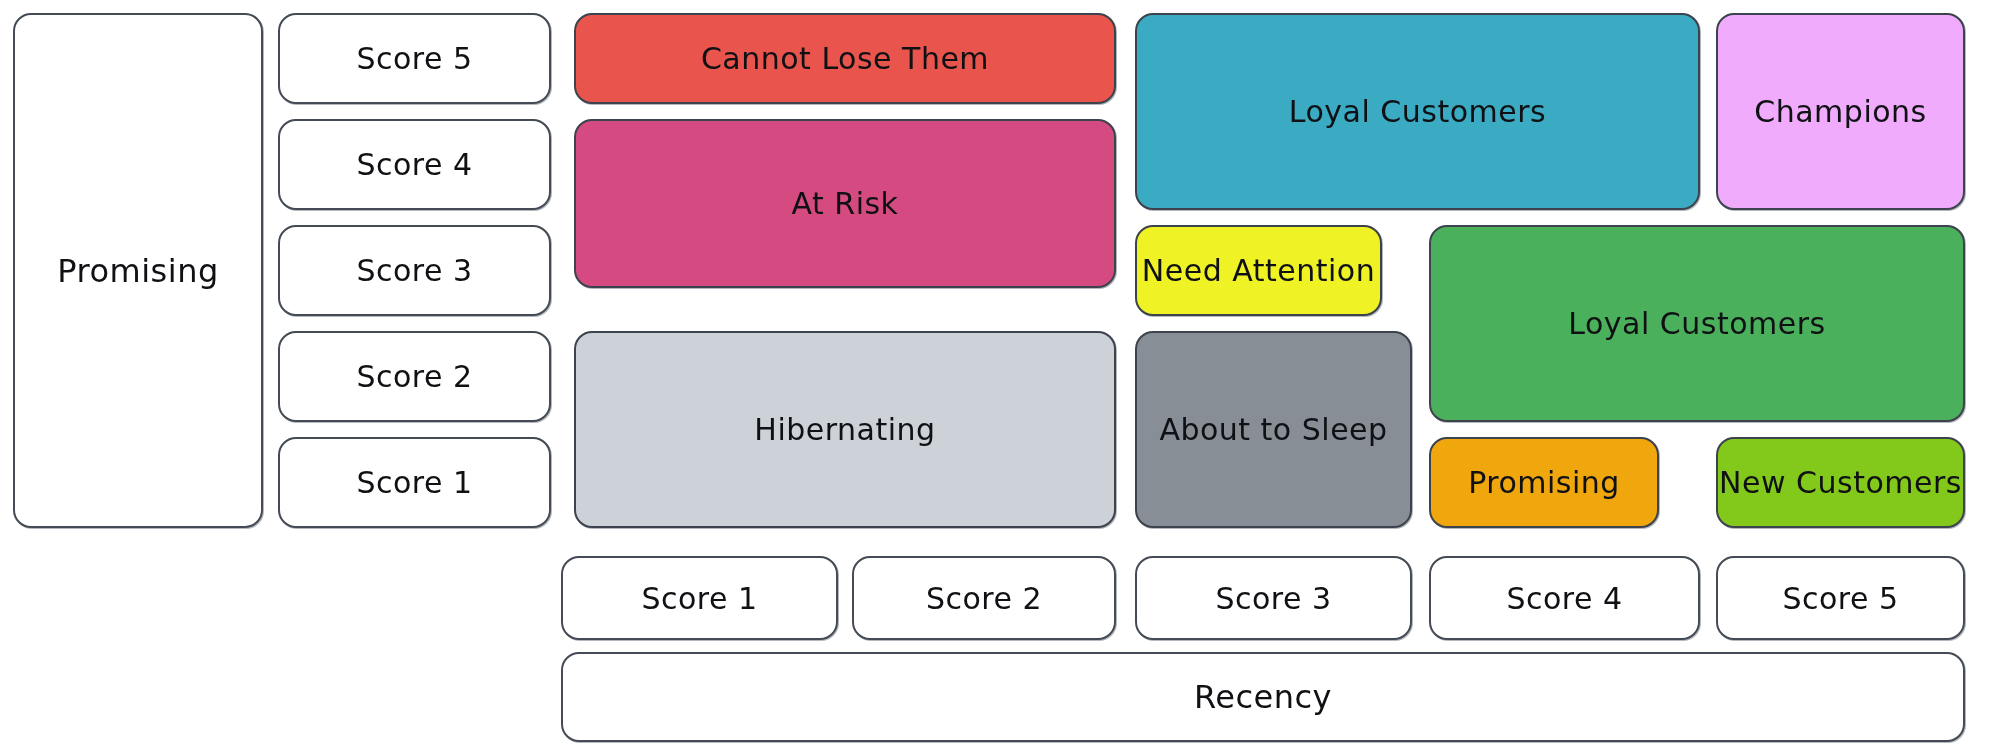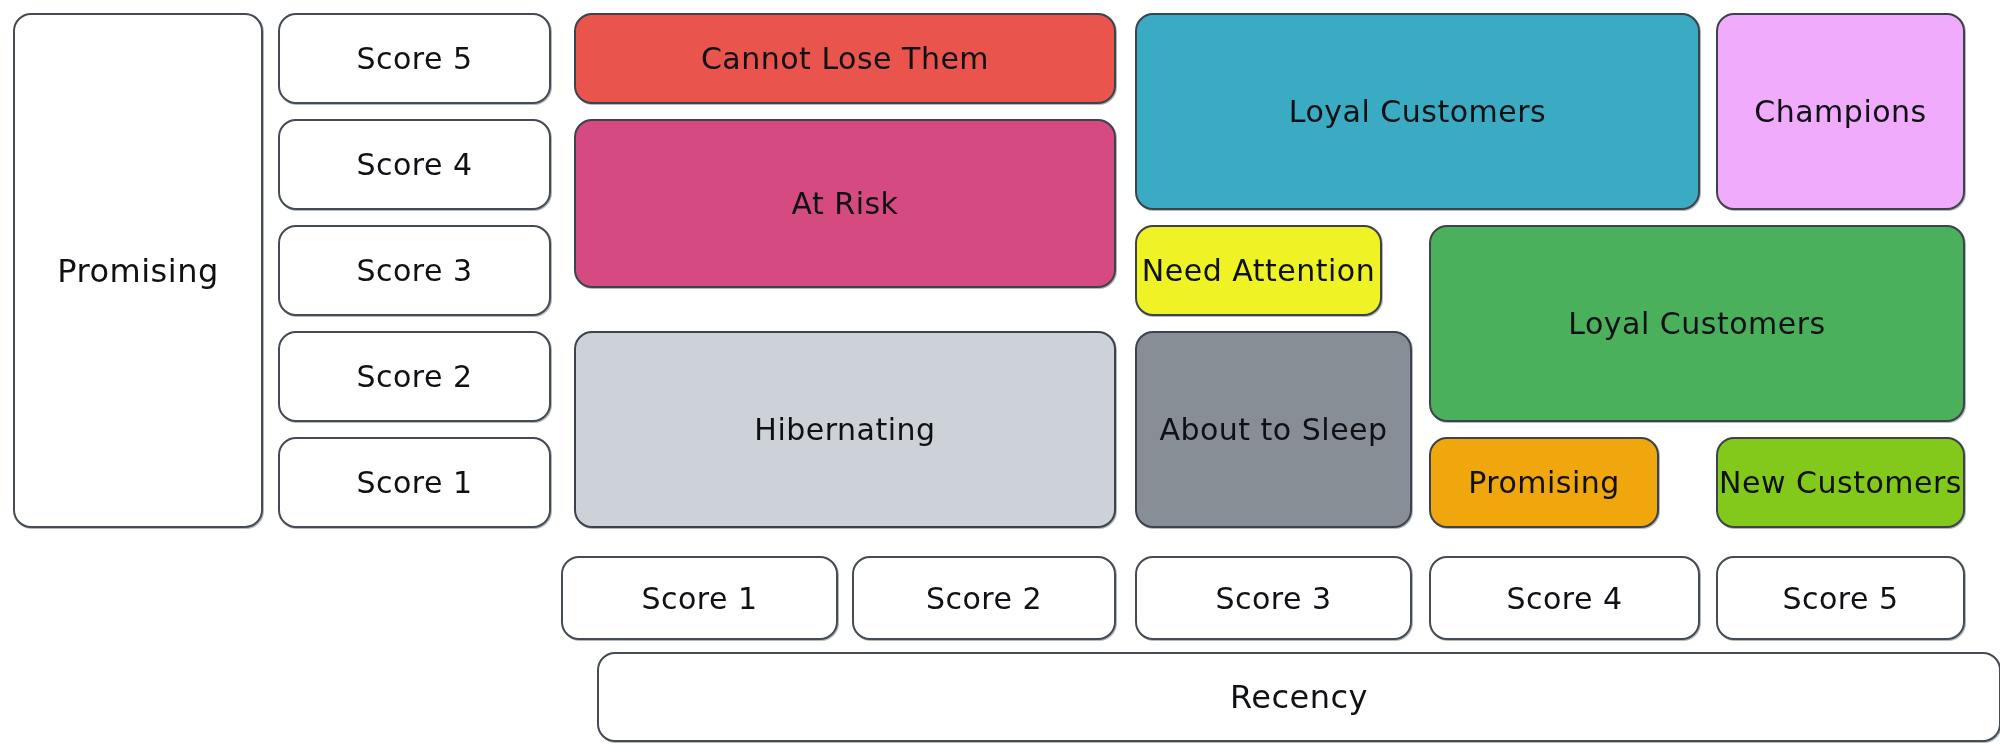--- a/index.html
+++ b/index.html
@@ -55,14 +55,14 @@
       <div class="box seg" style="left: 1716px; top: 437px; width: 249px; height: 91px; background: rgb(131, 201, 28);">New Customers</div>
     </div>
   <div id="recency-scores">
       <div class="box" style="left: 561px; top: 556px; width: 277px; height: 84px;">Score 1</div>
       <div class="box" style="left: 852px; top: 556px; width: 264px; height: 84px;">Score 2</div>
       <div class="box" style="left: 1135px; top: 556px; width: 277px; height: 84px;">Score 3</div>
       <div class="box" style="left: 1429px; top: 556px; width: 271px; height: 84px;">Score 4</div>
       <div class="box" style="left: 1716px; top: 556px; width: 249px; height: 84px;">Score 5</div>
     </div>
 
-  <div class="box axis-label" id="recency-label-box" style="left:561px;top:652px;width:1404px;height:90px;margin-left:36px;">Recency</div>
+  <div class="box axis-label" id="recency-label-box" style="left:561px;top:652px;width:1404px;height:90px;">Recency</div>
 </div>
 
 </body></html>

